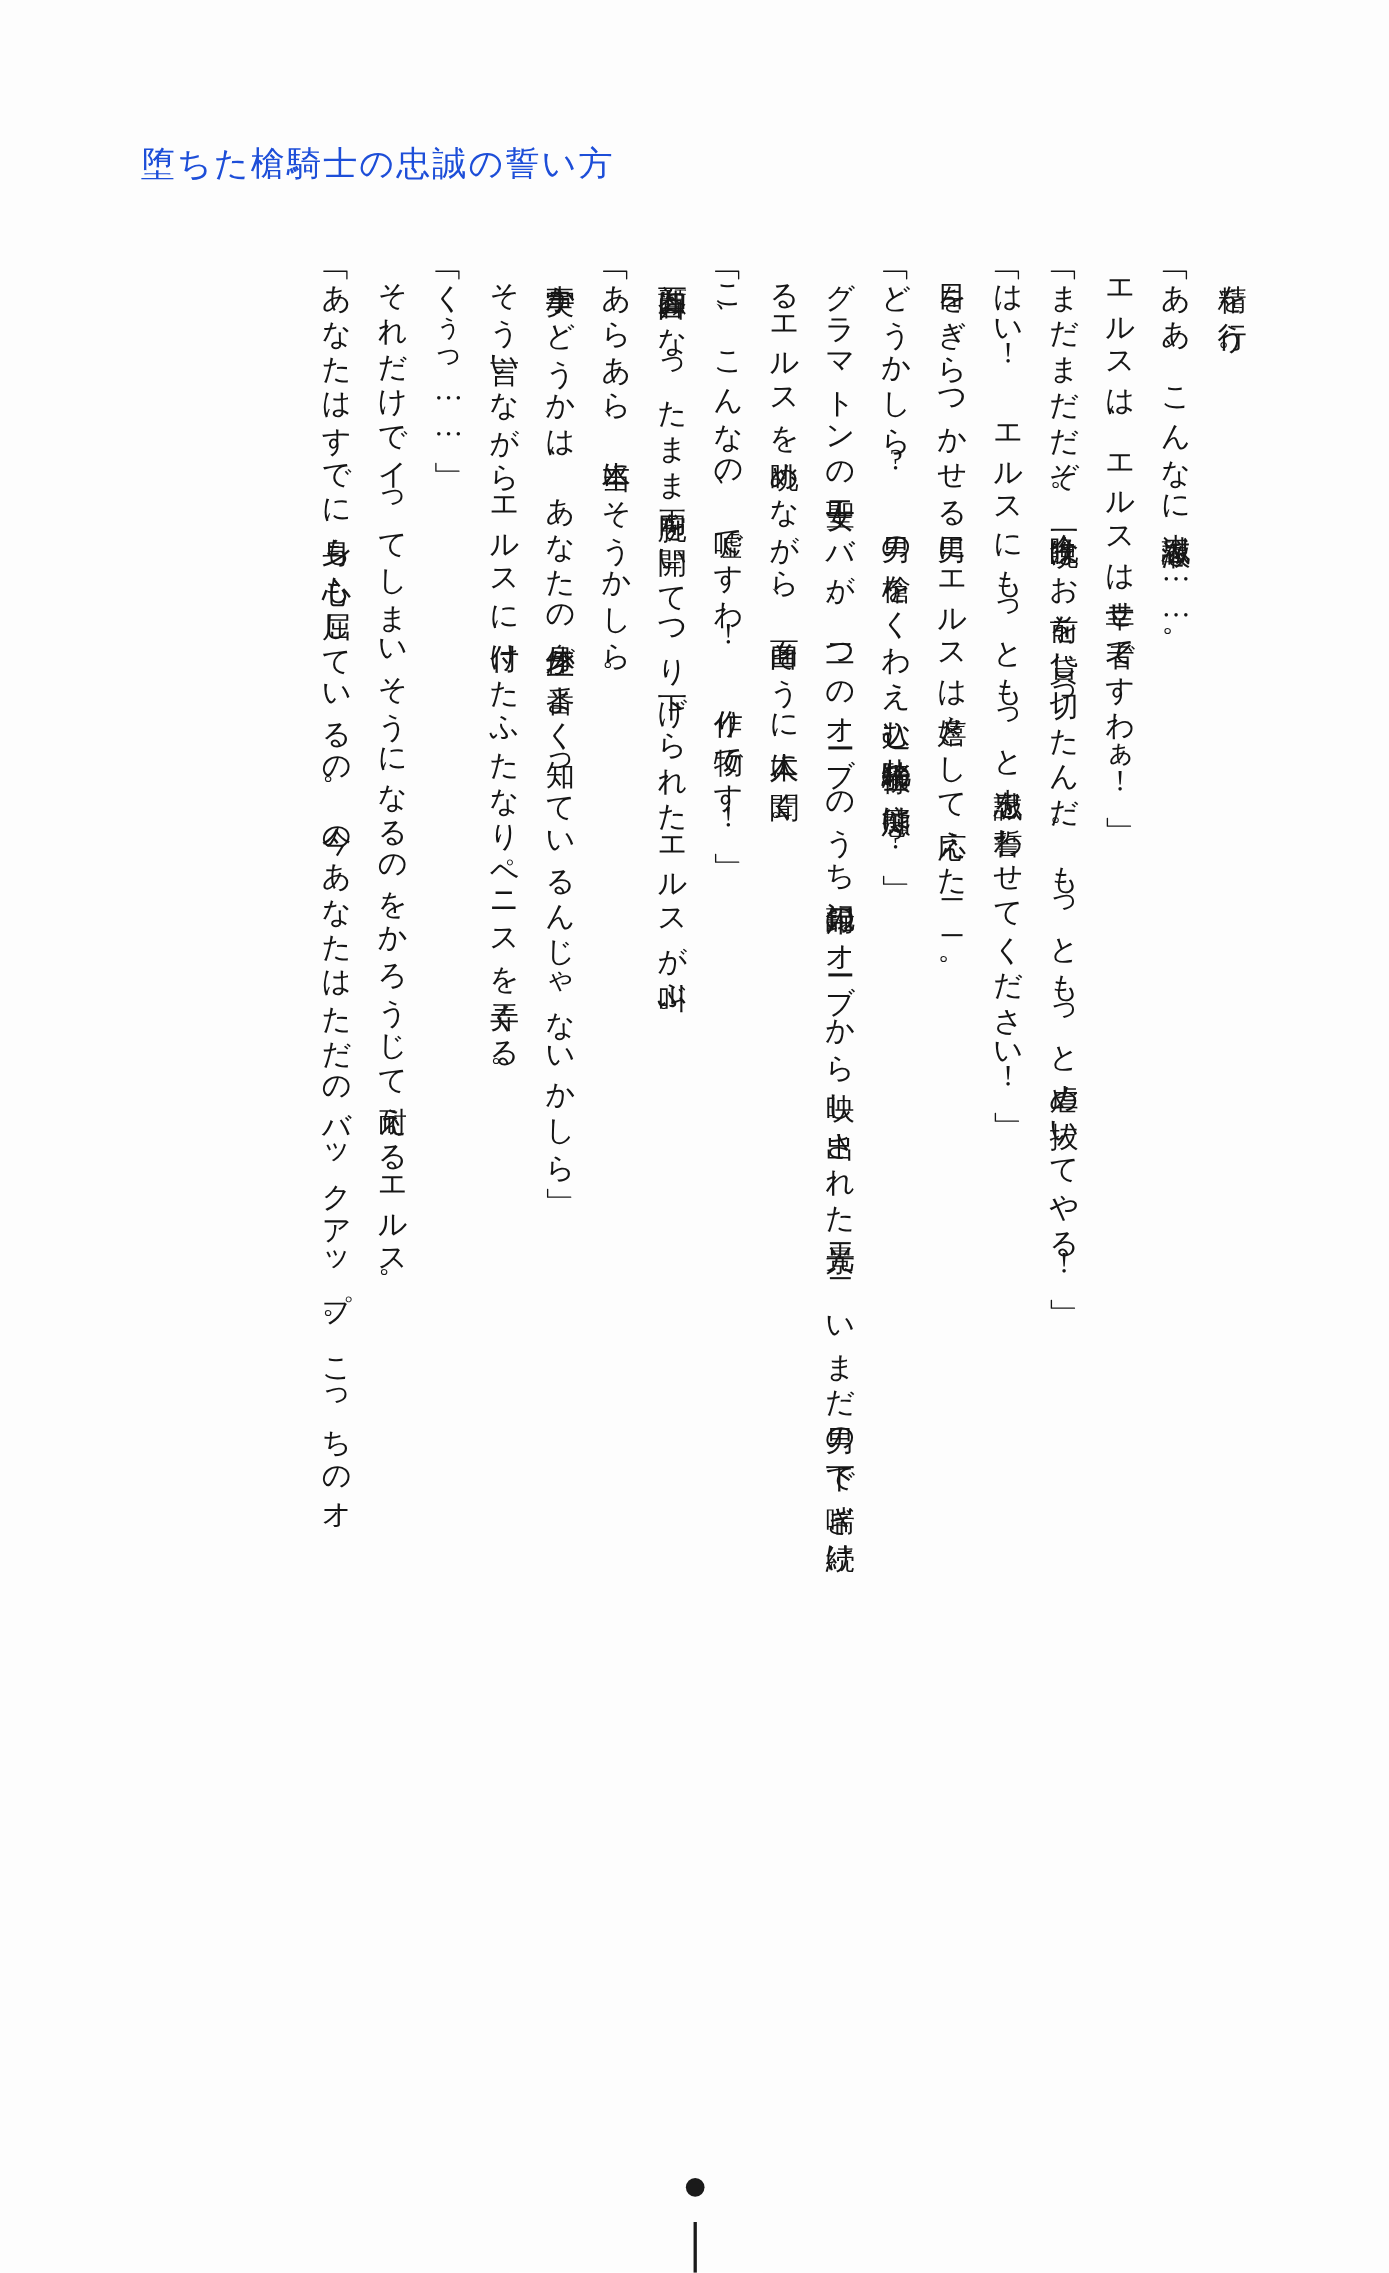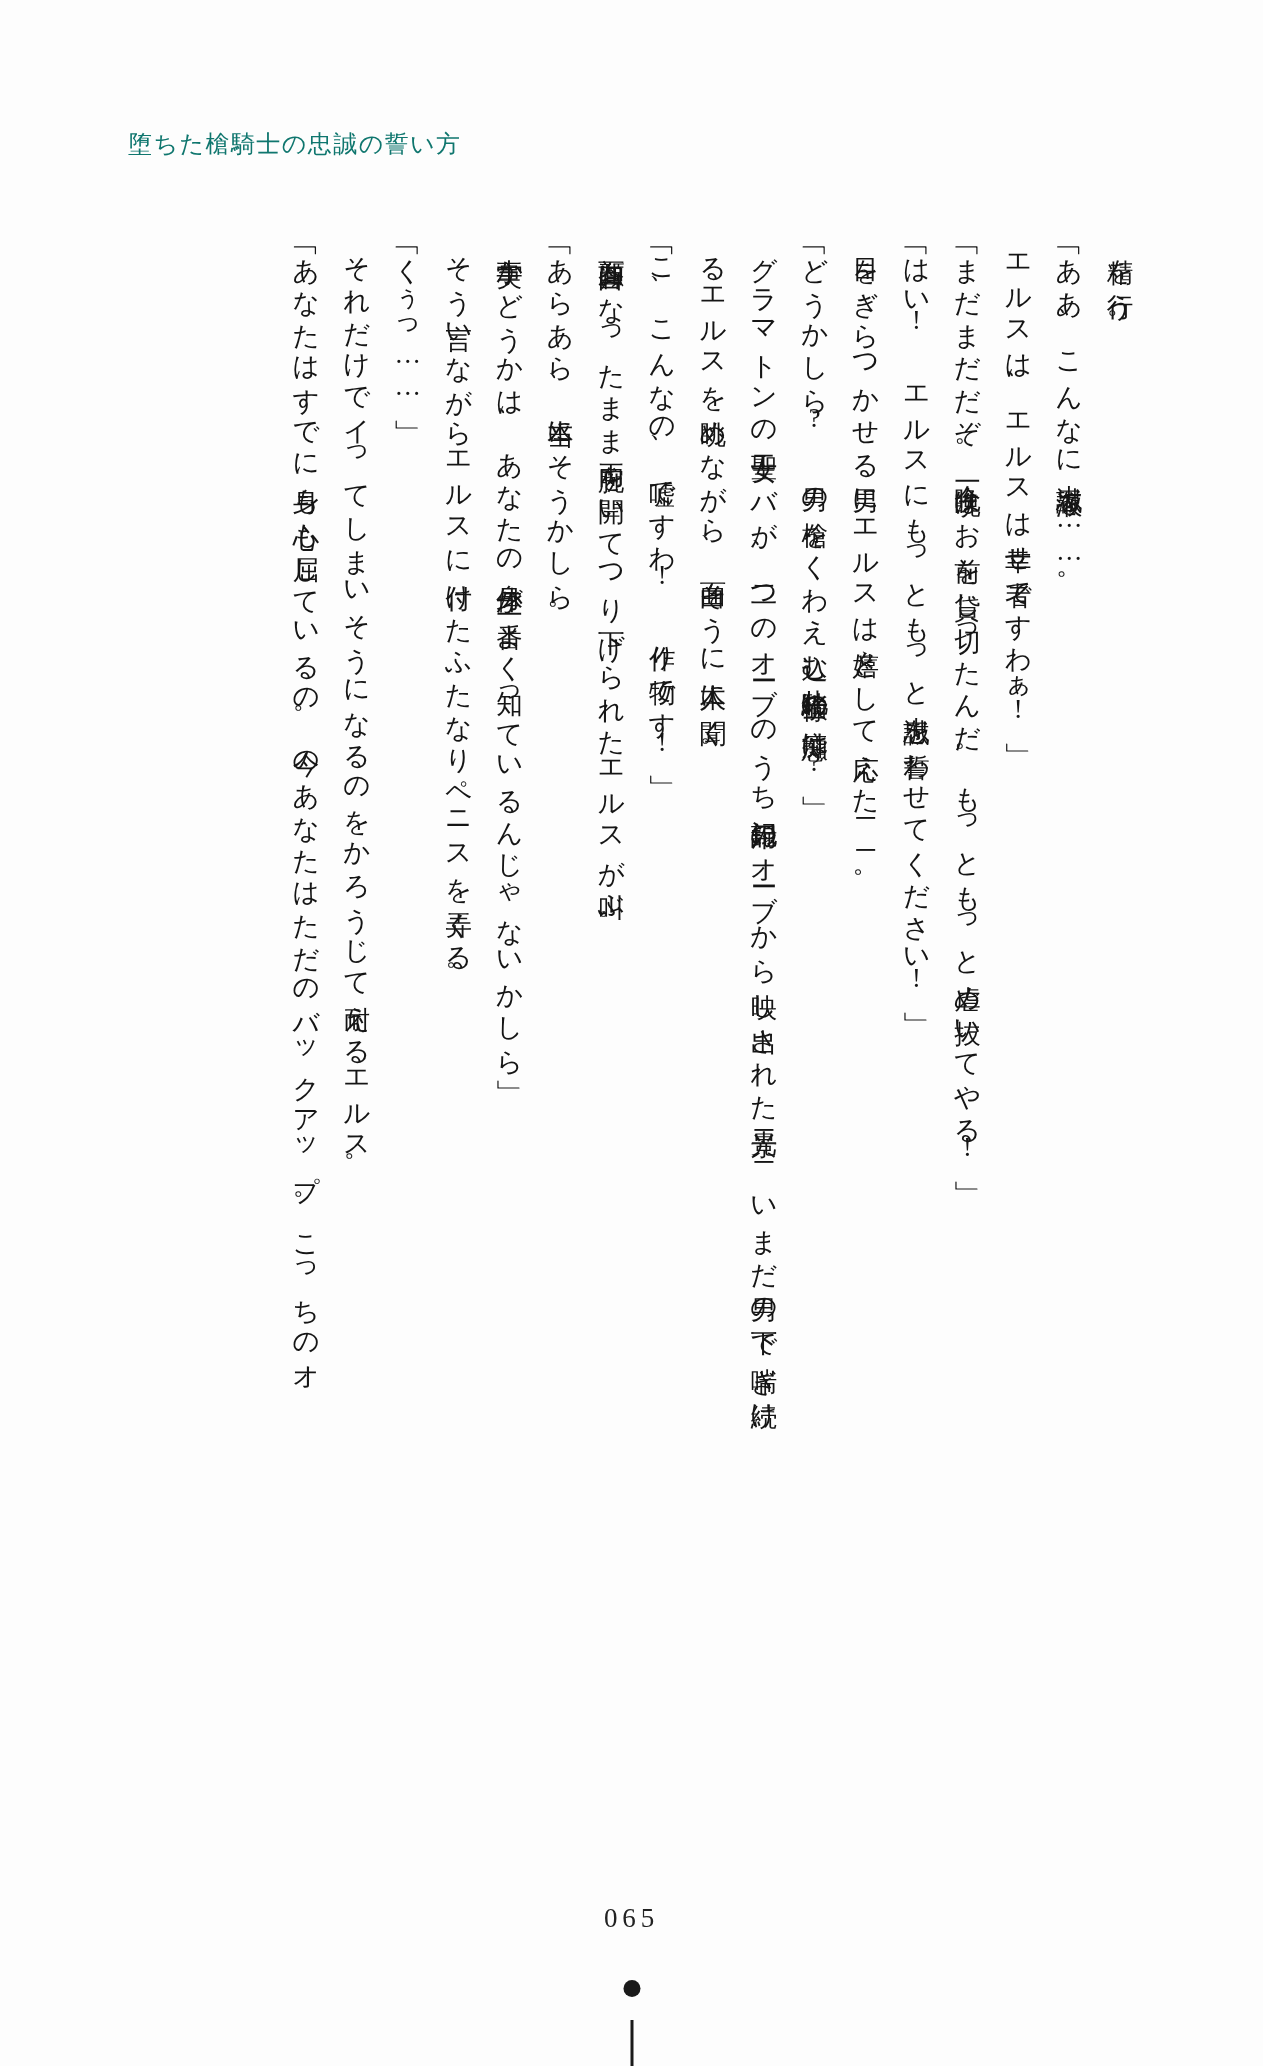--- a/index.html
+++ b/index.html
@@ -20,23 +20,23 @@
     position: absolute;
     inset: 0;
     background: #fdfdfd;
   }
 
   
   .running-header {
     position: absolute;
     top: 128px;
     left: 128px;
-    font-size: 24px;
+    font-size: 31px;
     letter-spacing: 0.06em;
-    color: #0f766e;
+    color: #1d4ed8;
     white-space: nowrap;
   }
 
   
   .body-text {
     position: absolute;
     top: 238px;
     right: 118px;
     height: 1180px;
     width: 1010px;
@@ -116,20 +116,19 @@
     <p>「こ、こんなの、嘘ですわ! 作り物です!」</p>
     <p>顔面蒼白になったまま両腕を開いてつり下げられたエルスが叫ぶ。</p>
     <p>「あらあら、本当にそうかしら。</p>
     <p>事実かどうかは、あなたの身体が一番よく知っているんじゃないかしら」</p>
     <p>そう言いながらエルスに付けたふたなりペニスを弄くる。</p>
     <p>「くぅっ……」</p>
     <p>それだけでイってしまいそうになるのをかろうじて耐えるエルス。</p>
     <p>「あなたはすでに身も心も屈しているの。今のあなたはただのバックアップ。こっちのオ</p>
   </div>
 
-  <div class="folio">065</div>
 
   <div class="binding-mark">
     <span class="binding-dot"></span>
     <span class="binding-line"></span>
   </div>
 
 </div>
 
 </body></html>

